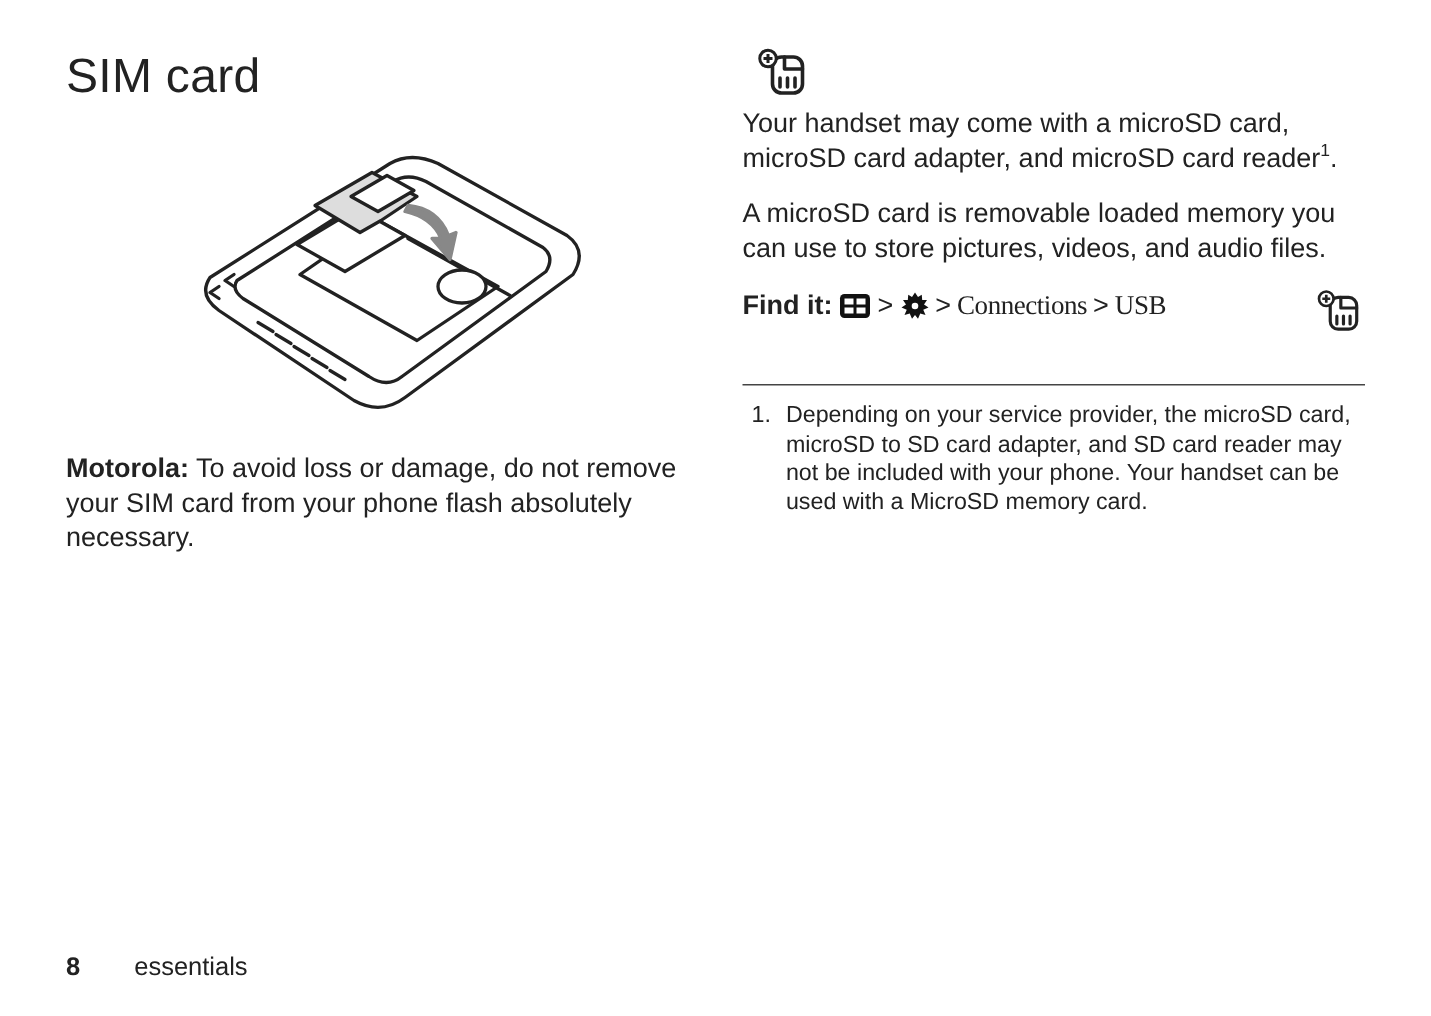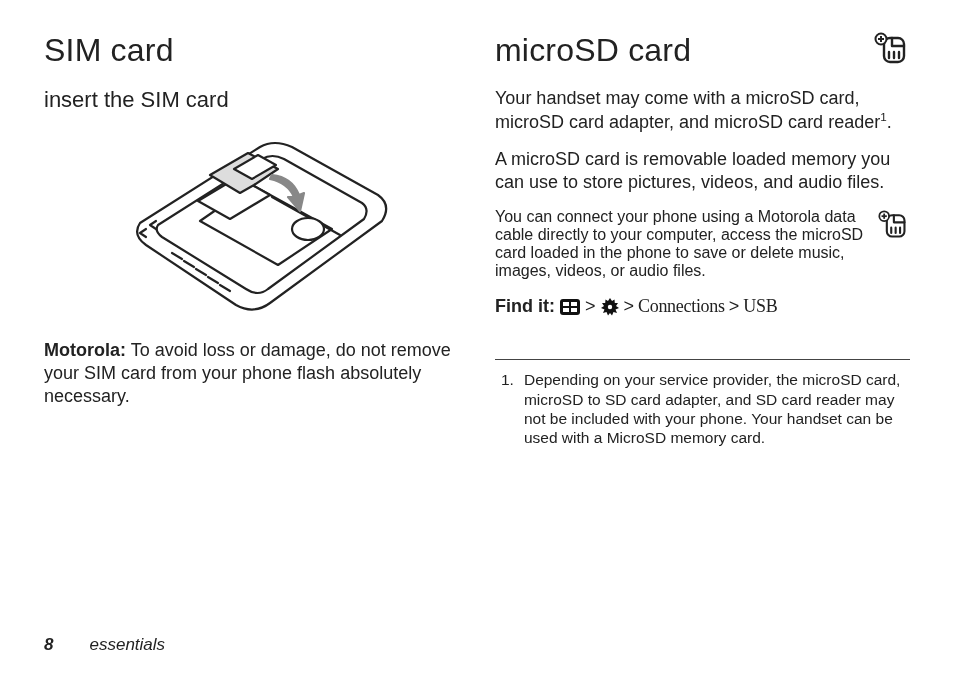--- a/index.html
+++ b/index.html
@@ -79,36 +79,34 @@
       display: flex;
       gap: 10px;
       padding-left: 6px;
     }
     .footnote .num { flex-shrink: 0; }
     .footer {
       position: absolute;
       left: 44px;
       bottom: 22px;
       font-size: 17px;
-      font-style: italic;
     }
     .footer .pagenum { font-weight: 700; margin-right: 36px; }
     .menu-key, .settings-key {
       display: inline-flex;
       vertical-align: middle;
     }
   </style>
 </head>
 <body>
 
 <div class="cols">
 
   <div class="col">
     <h1>SIM card</h1>
-    <h2>insert the SIM card</h2>
 
     <div class="illustration">
 
       <svg width="300" height="200" viewBox="0 0 300 200">
         <g fill="#fff" stroke="#222" stroke-width="2.2" stroke-linejoin="round" stroke-linecap="round">
 
           <path d="M 38 98 L 158 22 Q 172 14 190 22 L 276 70 Q 290 80 280 96 L 168 178 Q 152 190 134 180 L 44 120 Q 30 110 38 98 Z"></path>
 
           <path d="M 56 100 L 160 34 Q 170 28 182 34 L 260 78 Q 268 84 262 94 L 166 164 Q 156 172 144 164 L 60 112 Q 52 106 56 100 Z" fill="#fff"></path>
 
@@ -135,21 +133,20 @@
       </svg>
     </div>
 
     <p class="body">
       <b>Motorola:</b><span> To avoid loss or damage, do not remove your SIM card from your phone flash absolutely necessary.</span>
     </p>
   </div>
 
   <div class="col">
     <div class="right-head">
-      <h1>microSD card</h1>
       <span class="card-icon">
         <svg width="38" height="34" viewBox="0 0 38 34">
           <g fill="none" stroke="#222" stroke-width="2.4" stroke-linejoin="round" stroke-linecap="round">
             <rect x="12" y="6" width="20" height="24" rx="6"></rect>
             <path d="M 20 6 v 8 h 12"></path>
             <line x1="17" y1="20" x2="17" y2="26"></line>
             <line x1="22" y1="20" x2="22" y2="26"></line>
             <line x1="27" y1="20" x2="27" y2="26"></line>
           </g>
           <g stroke="#222" stroke-width="2" fill="#fff">
@@ -161,21 +158,20 @@
       </span>
     </div>
 
     <p class="body">
       <span>Your handset may come with a microSD card, microSD card adapter, and microSD card reader</span><sup>1</sup><span>.</span>
     </p>
 
     <p class="body">A microSD card is removable loaded memory you can use to store pictures, videos, and audio files.</p>
 
     <div class="body para-with-icon">
-      <span>You can connect your phone using a Motorola data cable directly to your computer, access the microSD card loaded in the phone to save or delete music, images, videos, or audio files.</span>
       <span class="card-icon">
         <svg width="34" height="30" viewBox="0 0 38 34">
           <g fill="none" stroke="#222" stroke-width="2.4" stroke-linejoin="round" stroke-linecap="round">
             <rect x="12" y="6" width="20" height="24" rx="6"></rect>
             <path d="M 20 6 v 8 h 12"></path>
             <line x1="17" y1="20" x2="17" y2="26"></line>
             <line x1="22" y1="20" x2="22" y2="26"></line>
             <line x1="27" y1="20" x2="27" y2="26"></line>
           </g>
           <g stroke="#222" stroke-width="2" fill="#fff">

